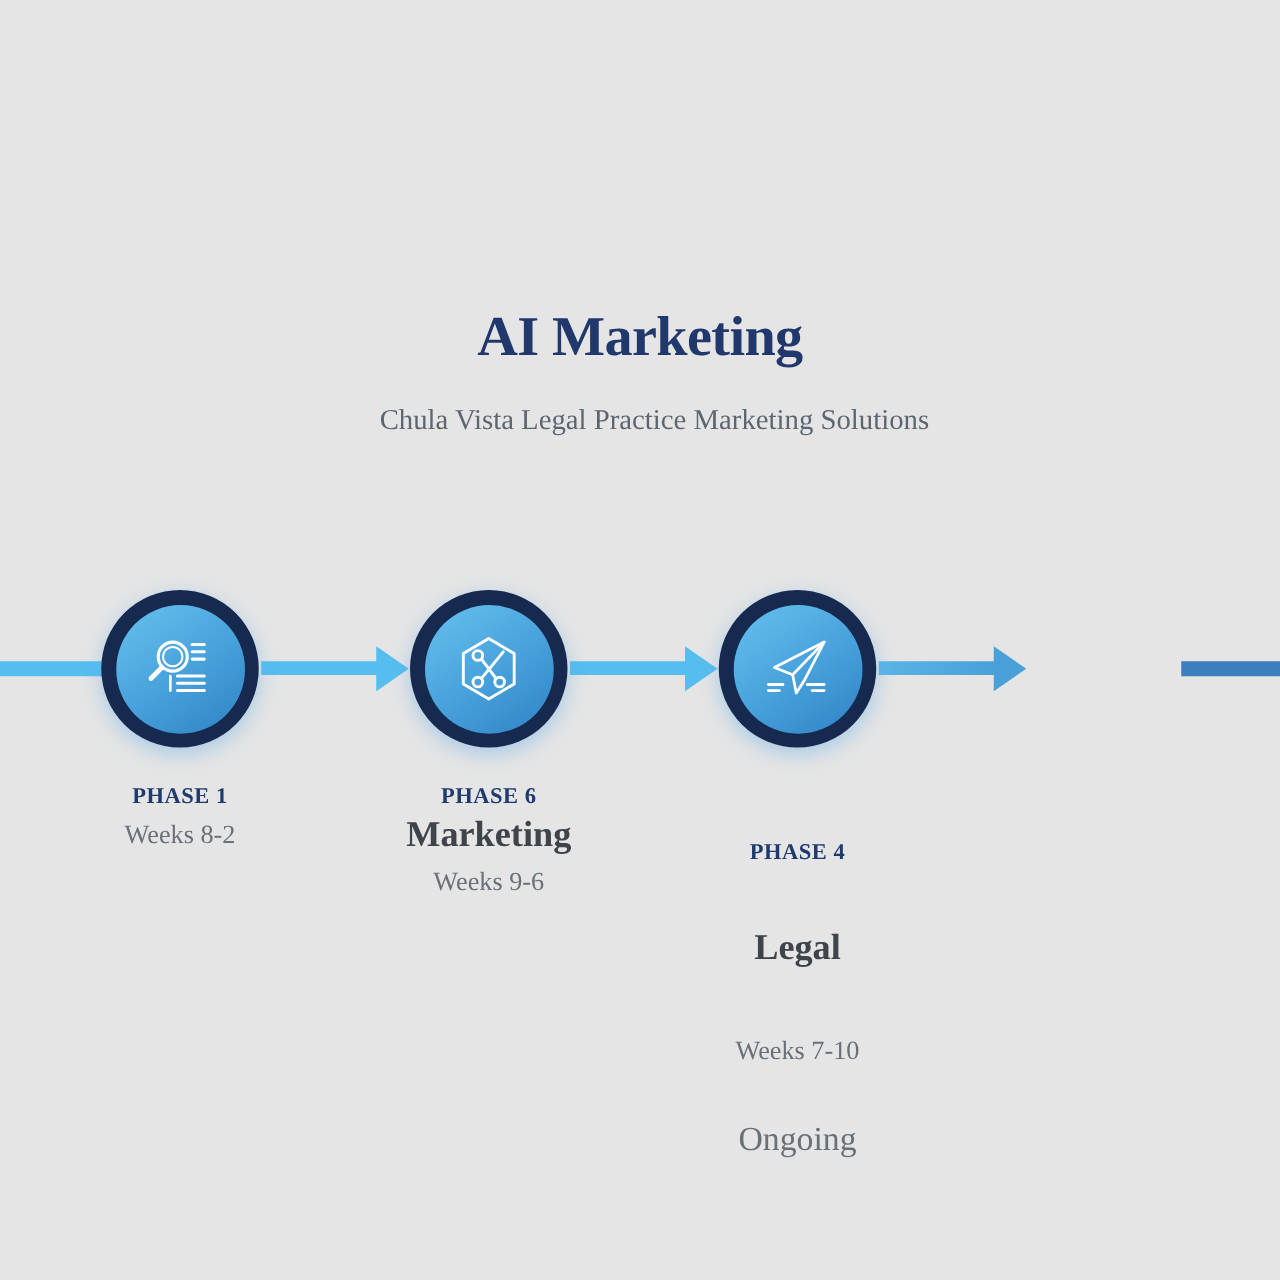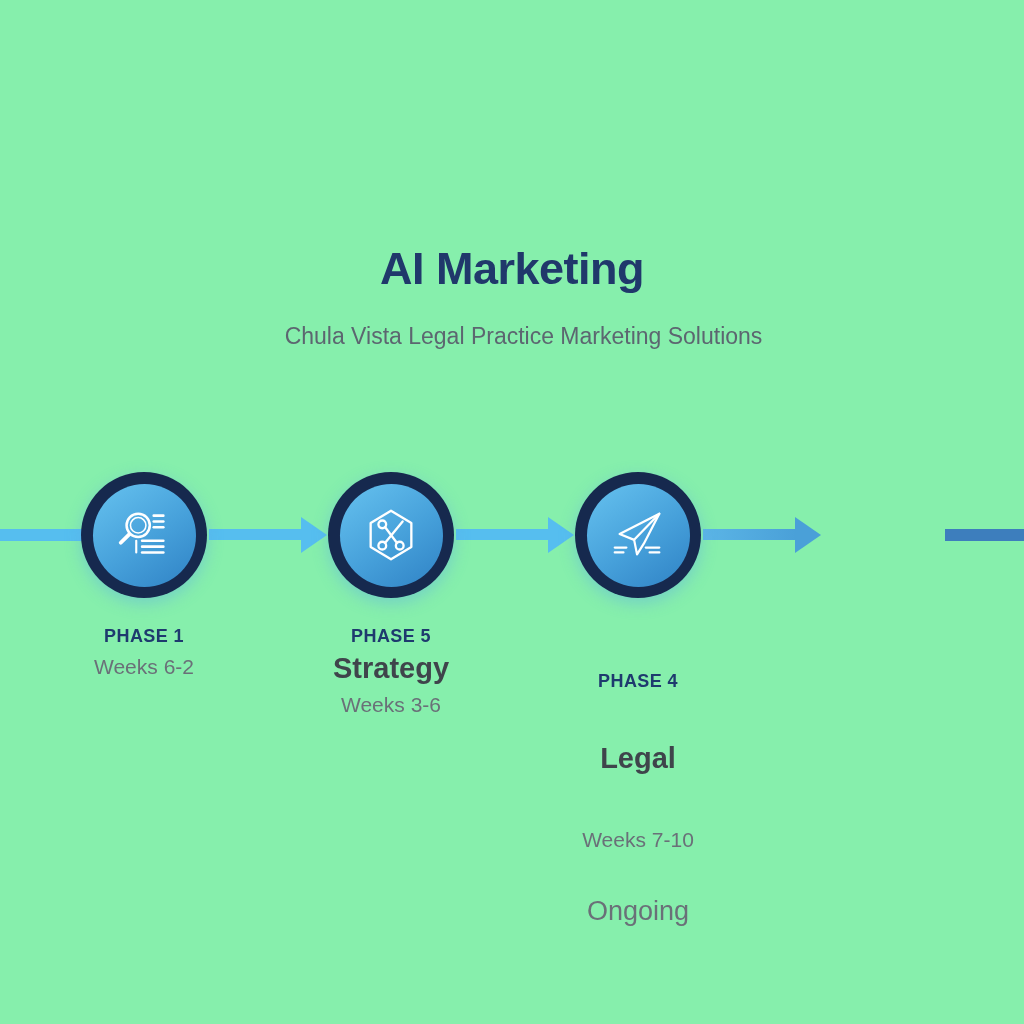--- a/index.html
+++ b/index.html
@@ -1,19 +1,19 @@
 <!DOCTYPE html>
 <html><head>
 <meta charset="utf-8">
 <style>
   html,body{margin:0;padding:0;background:#ffffff;}
   .stage{
     position:relative;width:1024px;height:1024px;margin:0 auto;
-    background:#86efac;overflow:hidden;
-    font-family:Liberation Sans, sans-serif;
+    background:#e5e5e5;overflow:hidden;
+    font-family:Liberation Serif, serif;
   }
   
   .header{position:absolute;left:0;top:238px;width:100%;text-align:center;}
   .title{
     font-size:45px;line-height:62px;font-weight:bold;
     color:#20386B;letter-spacing:-0.5px;margin:0;
   }
   .subtitle{
     margin-top:22px;font-size:23px;line-height:28px;
     color:#5C6670;font-weight:400;padding-left:23px;
@@ -107,41 +107,41 @@
             <line x1="42" y1="24" x2="52" y2="24"></line>
             <line x1="24" y1="38" x2="24" y2="50" stroke-width="2.2"></line>
             <line x1="30" y1="38" x2="52" y2="38"></line>
             <line x1="30" y1="44" x2="52" y2="44"></line>
             <line x1="30" y1="50" x2="52" y2="50"></line>
           </svg>
         </span>
       </div>
     </div>
     <div class="phase-label">PHASE 1</div>
-    <div class="phase-duration">Weeks 6-2</div>
+    <div class="phase-duration">Weeks 8-2</div>
   </div>
 
   <div class="phase p2">
     <div class="node">
       <div class="node-inner">
         <span>
           <svg width="62" height="62" viewBox="0 0 64 64" fill="none" stroke="#ffffff" stroke-width="2.4" stroke-linecap="round" stroke-linejoin="round">
             <polygon points="32,7 53,19.5 53,44.5 32,57 11,44.5 11,19.5"></polygon>
             <circle cx="23" cy="21" r="4"></circle>
             <circle cx="23" cy="43" r="4"></circle>
             <circle cx="41" cy="43" r="4"></circle>
             <line x1="26" y1="24" x2="38" y2="40"></line>
             <line x1="26" y1="40" x2="44" y2="18"></line>
           </svg>
         </span>
       </div>
     </div>
-    <div class="phase-label">PHASE 5</div>
-    <div class="phase-name">Strategy</div>
-    <div class="phase-duration">Weeks 3-6</div>
+    <div class="phase-label">PHASE 6</div>
+    <div class="phase-name">Marketing</div>
+    <div class="phase-duration">Weeks 9-6</div>
   </div>
 
   <div class="phase p3">
     <div class="node">
       <div class="node-inner">
         <span>
           <svg width="62" height="62" viewBox="0 0 64 64" fill="none" stroke="#ffffff" stroke-width="2.3" stroke-linecap="round" stroke-linejoin="round">
             <path d="M54 10 L13 31 L28 37 L31 52 L38 41 L54 10 Z"></path>
             <path d="M28 37 L54 10"></path>
             <line x1="8" y1="45" x2="20" y2="45"></line>

